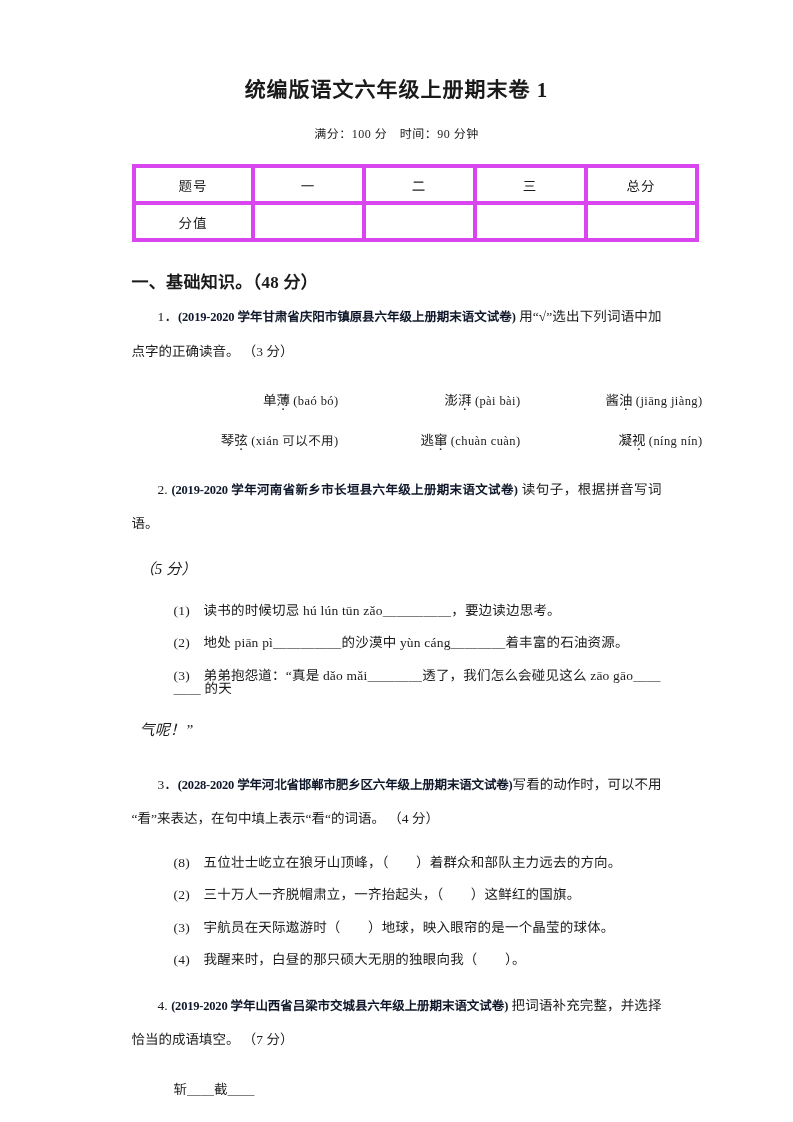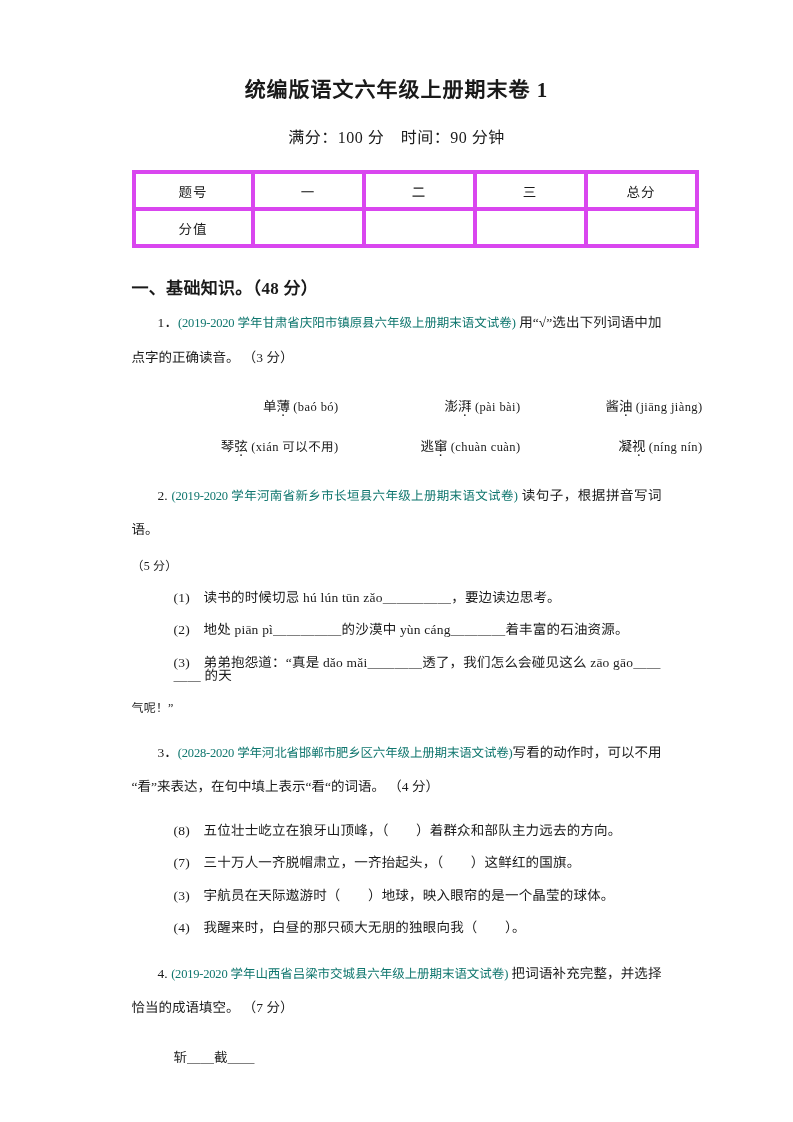--- a/index.html
+++ b/index.html
@@ -28,21 +28,21 @@
     text-align: center;
     font-size: 21px;
     font-weight: bold;
     letter-spacing: 1px;
     margin: 0;
     padding-top: 78px;
     line-height: 1.2;
   }
   .doc-subtitle {
     text-align: center;
-    font-size: 16px;
+    font-size: 12px;
     margin: 0;
     padding-top: 21px;
     letter-spacing: 0.5px;
   }
 
   
   .score-table-wrap {
     padding-top: 22px;
   }
   table.score-table {
@@ -72,23 +72,23 @@
   .q {
     font-size: 13.5px;
     line-height: 2.55;
     margin: 0;
     padding-top: 7px;
     text-align: justify;
     text-justify: inter-ideograph;
   }
   .q.indent { text-indent: 26px; }
   .src {
-    color: #0f766e;
+    color: #0f172a;
     font-family: "Liberation Serif", "DejaVu Serif", serif;
-    font-weight: normal;
+    font-weight: bold;
     font-size: 12.5px;
     letter-spacing: -0.2px;
   }
   .subitem {
     font-size: 13.5px;
     line-height: 1.0;
     margin: 0;
     padding-top: 19px;
     padding-left: 42px;
     letter-spacing: 0.2px;
@@ -115,25 +115,26 @@
   .dotted::after {
     content: "·";
     position: absolute;
     left: 50%;
     transform: translateX(-50%);
     bottom: -9px;
     font-size: 14px;
     line-height: 1;
   }
   .cont {
-    font-size: 12px;
+    font-size: 15px;
     line-height: 1.0;
-    margin: 0;
+    margin: 8px;
     padding-top: 19px;
     letter-spacing: 0.2px;
+    font-style: italic;
   }
   
   .idiom-row {
     display: flex;
     padding-top: 20px;
     padding-left: 42px;
     font-size: 13.5px;
     flex-direction: column;
   }
   .idiom-cell { width: 165px; flex: 0 0 165px; }
@@ -187,21 +188,21 @@
   <p class="cont" style="padding-top:12px">（5 分）</p>
 
   <p class="subitem">(1)　读书的时候切忌 hú lún tūn zǎo＿＿＿＿＿，要边读边思考。</p>
   <p class="subitem">(2)　地处 piān pì＿＿＿＿＿的沙漠中 yùn cáng＿＿＿＿着丰富的石油资源。</p>
   <p class="subitem">(3)　弟弟抱怨道：“真是 dǎo mǎi＿＿＿＿透了，我们怎么会碰见这么 zāo gāo＿＿＿＿ 的天</p>
   <p class="cont">气呢！”</p>
 
   <p class="q indent" style="padding-top:22px"><span>3．</span><span class="src">(2028-2020 学年河北省邯郸市肥乡区六年级上册期末语文试卷)</span><span>写看的动作时，可以不用“看”来表达，在句中填上表示“看“的词语。 （4 分）</span></p>
 
   <p class="subitem">(8)　五位壮士屹立在狼牙山顶峰，（　　）着群众和部队主力远去的方向。</p>
-  <p class="subitem">(7)　三十万人一齐脱帽肃立，一齐抬起头，（　　）这鲜红的国旗。</p>
+  <p class="subitem">(2)　三十万人一齐脱帽肃立，一齐抬起头，（　　）这鲜红的国旗。</p>
   <p class="subitem">(3)　宇航员在天际遨游时（　　）地球，映入眼帘的是一个晶莹的球体。</p>
   <p class="subitem">(4)　我醒来时，白昼的那只硕大无朋的独眼向我（　　）。</p>
 
   <p class="q indent" style="padding-top:22px"><span>4. </span><span class="src">(2019-2020 学年山西省吕梁市交城县六年级上册期末语文试卷)</span><span> 把词语补充完整，并选择恰当的成语填空。 （7 分）</span></p>
 
   <div class="idiom-row">
     <span class="idiom-cell">斩＿＿截＿＿</span>
     <span class="idiom-cell">＿＿惊＿＿跳</span>
     <span class="idiom-cell">＿＿ ＿＿不安</span>
   </div>

